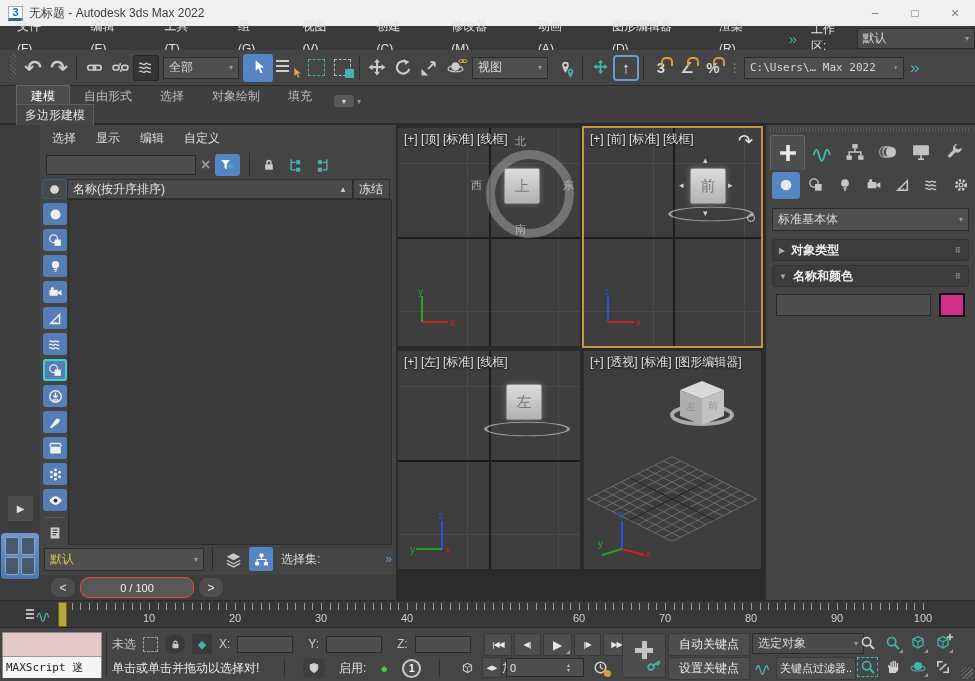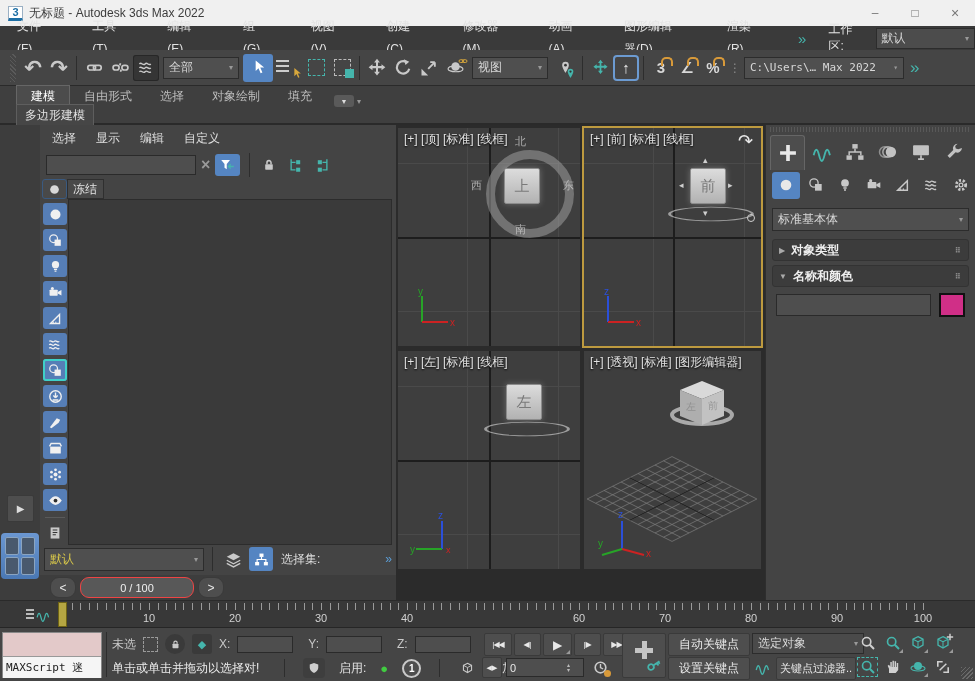--- a/index.html
+++ b/index.html
@@ -18,21 +18,21 @@
   .sep{width:1px;height:24px;background:#2d2d2d;margin:0 4px;flex:none}
   .dd{background:#4f4f4f;border:1px solid #2c2c2c;height:20px;display:flex;align-items:center;padding:0 5px;gap:4px;color:#d8d8d8}
   .dd .arw{margin-left:auto;color:#999;font-size:8px}
   .btn{background:#4e4e4e;border:1px solid #3a3a3a;border-radius:2px;color:#e8e8e8;display:flex;align-items:center;justify-content:center}
   input{background:#4e4e4e;border:1px solid #2a2a2a;color:#e8e8e8;font-family:inherit;font-size:11px;padding:0 3px;box-sizing:border-box}
   
   #titlebar{left:0;top:0;width:975px;height:26px;background:#f0f0f0;color:#3c3c3c;display:flex;align-items:center}
   .logo{width:15px;height:15px;background:#fff;border:1px solid #9ab0c4;margin:0 6px 0 8px;display:flex;align-items:center;justify-content:center;font-weight:bold;color:#1d6fa5;font-size:11px;border-bottom:3px solid #1d6fa5;box-sizing:border-box}
   .winbtn{width:40px;height:26px;display:flex;align-items:center;justify-content:center;color:#777;font-size:12px}
   
-  #menubar{left:0;top:26px;width:975px;height:24px;background:#3a3a3a;border-bottom:1px solid #2c2c2c;display:flex;align-items:center;gap:12px}
+  #menubar{left:0;top:26px;width:975px;height:24px;background:#3a3a3a;border-bottom:1px solid #2c2c2c;display:flex;align-items:center;gap:4px}
   .menu-item{padding:0 17px;color:#e2e2e2;line-height:23px}
   
   #toolbar{left:0;top:50px;width:975px;height:36px;background:#454545;border-bottom:1px solid #2a2a2a;display:flex;align-items:center;padding-left:10px;box-sizing:border-box}
   .grip{width:6px;height:28px;background:repeating-linear-gradient(45deg,#5a5a5a 0 1px,transparent 1px 3px);margin-right:4px;flex:none}
   .dashed-sq{width:15px;height:15px;border:1px dashed #45b5ac;position:relative}
   .dashed-sq .fillsq{position:absolute;right:-4px;bottom:-3px;width:9px;height:9px;background:#45b5ac}
   .magnet{position:absolute;right:1px;top:2px;width:8px;height:7px;border:2px solid #d89a3a;border-bottom:none;border-radius:5px 5px 0 0}
   .snapchar{font-size:15px;font-weight:bold;color:#d8d8d8}
   
   #ribbon{left:0;top:86px;width:975px;height:39px;background:#3f3f3f;border-bottom:2px solid #2a2a2a;box-sizing:border-box}
@@ -256,22 +256,22 @@
   <span style="font-size:12px">无标题 - Autodesk 3ds Max 2022</span>
   <span style="margin-left:auto;display:flex">
     <span class="winbtn">–</span>
     <span class="winbtn">□</span>
     <span class="winbtn" style="font-size:14px">×</span>
   </span>
 </header>
 
 <nav id="menubar" class="abs">
   <span class="menu-item">文件(F)</span>
+  <span class="menu-item">编辑(E)</span>
   <span class="menu-item">工具(T)</span>
-  <span class="menu-item">编辑(E)</span>
   <span class="menu-item">组(G)</span>
   <span class="menu-item">视图(V)</span>
   <span class="menu-item">创建(C)</span>
   <span class="menu-item">修改器(M)</span>
   <span class="menu-item">动画(A)</span>
   <span class="menu-item">图形编辑器(D)</span>
   <span class="menu-item">渲染(R)</span>
   <span class="teal" style="margin-left:12px;font-size:15px">»</span>
   <span style="margin:0 6px 0 10px;color:#e2e2e2">工作区:</span>
   <span class="dd" style="width:118px;height:19px;background:#4c4c4c">
@@ -447,20 +447,24 @@
           <use href="#i-tree"></use>
         </svg>
       </span>
   </div>
   <div class="row" style="height:20px;padding-left:2px;gap:0">
     <span class="hdrcell blue-bg" style="width:25px;justify-content:center;border-color:#3a5a80">
         <svg style="width:13px;height:13px;color:#d8d8d8">
           <use href="#i-circle"></use>
         </svg>
       </span>
+    <span class="hdrcell" style="width:286px">
+      <span>名称(按升序排序)</span>
+      <span style="margin-left:auto;font-size:8px;color:#ccc">▲</span>
+    </span>
     <span class="hdrcell" style="width:37px">冻结</span>
   </div>
 
   <div class="abs" style="left:28px;top:74px;width:324px;height:346px;background:#3a3a3a;border:1px solid #2c2c2c;box-sizing:border-box"></div>
 
   <div class="abs" style="left:2px;top:76px;width:26px;display:flex;flex-direction:column;align-items:center">
     <span class="stripbtn">
         <svg>
           <use href="#i-circle"></use>
         </svg>

